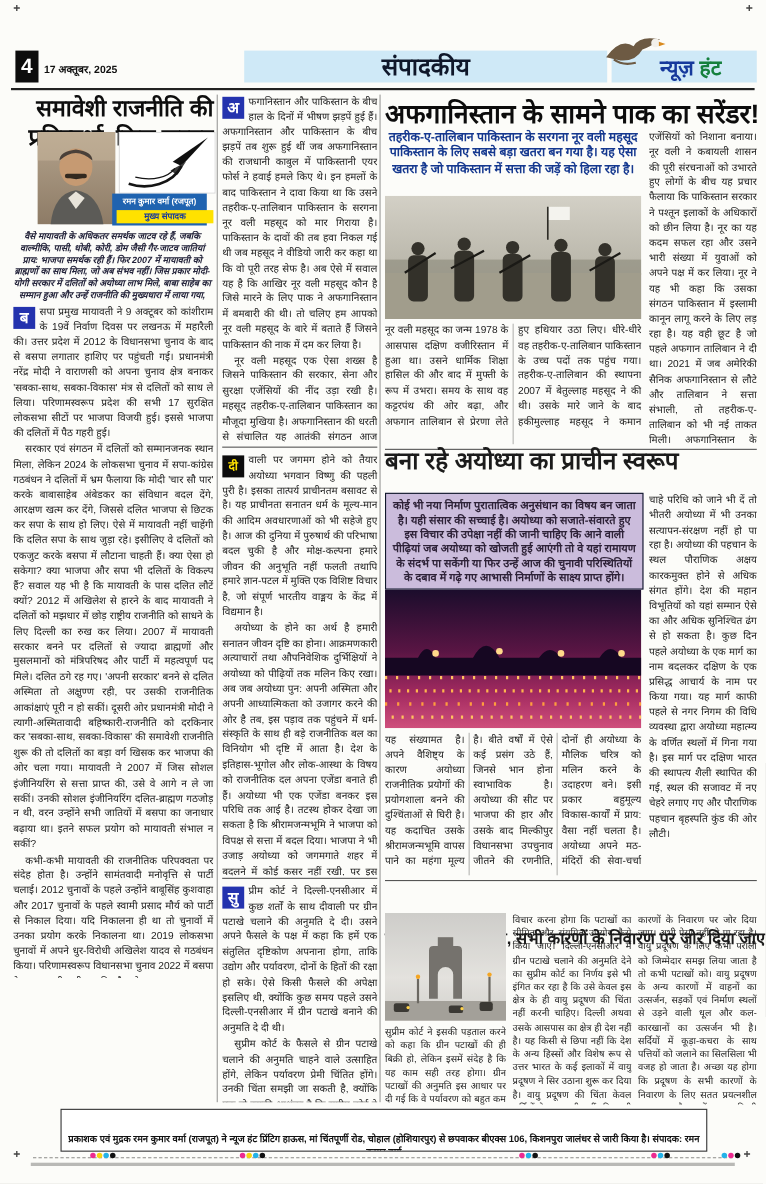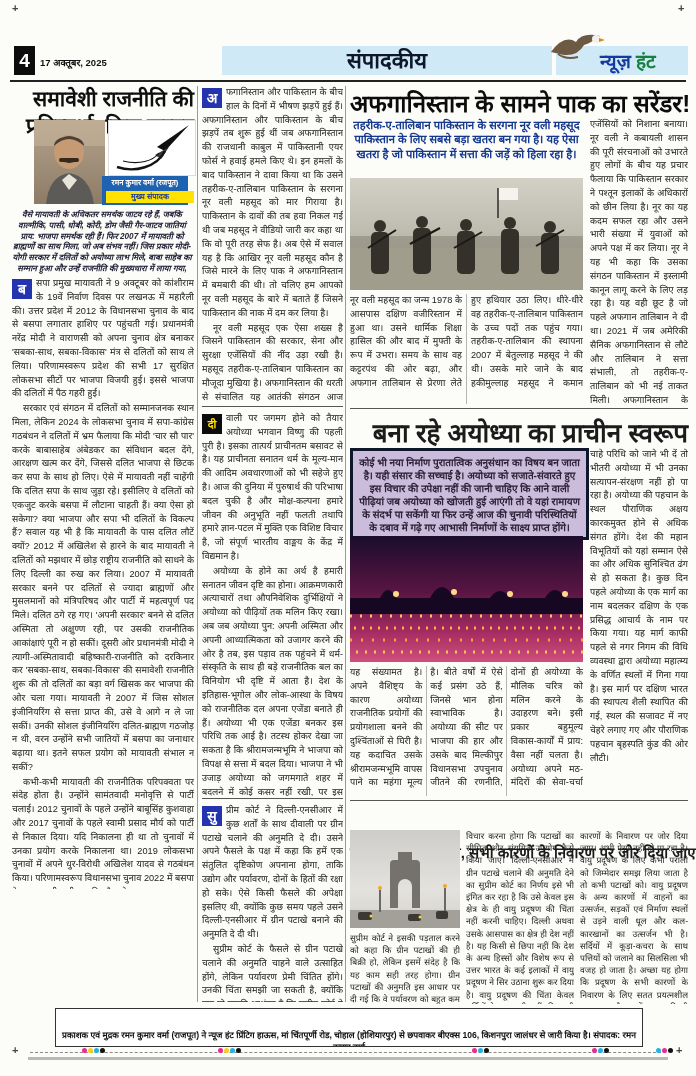--- a/index.html
+++ b/index.html
@@ -44,22 +44,22 @@
   
   .rreg{left:350px;top:86px;width:338px;height:920px;}
   .pak-h{left:0;top:0;width:338px;text-align:left;font-size:24px;font-weight:bold;color:#0c0c0c;white-space:nowrap;}
   .pak-sub{left:0;top:32px;width:233px;height:58px;font-size:11.2px;line-height:1.28;
            font-weight:bold;color:#15388f;text-align:center;overflow:hidden;}
   .pak-photo{left:0;top:92px;width:233px;height:112px;}
   .pak-cols{left:0;top:208px;width:233px;height:110px;column-count:2;column-gap:9px;
             column-rule:1px solid #b5b5b2;overflow:hidden;}
   .pak-right{left:240px;top:32px;width:98px;height:286px;overflow:hidden;}
   .div1{left:0;top:322px;width:338px;}
-  .ayo-h{left:0;top:328px;width:338px;text-align:right;font-size:26px;font-weight:bold;white-space:nowrap;}
-  .ayo-q{left:0;top:362px;width:221px;height:76px;background:#cbbcdc;border:3px solid #0f172a;
+  .ayo-h{left:0;top:316px;width:338px;text-align:left;font-size:22px;font-weight:bold;white-space:nowrap;}
+  .ayo-q{left:0;top:362px;width:221px;height:76px;background:#cbbcdc;border:1px solid #0f172a;
          padding:5px 6px;font-size:10px;line-height:1.3;font-weight:bold;color:#2e2238;
          text-align:center;overflow:hidden;}
   .ayo-photo{left:0;top:450px;width:233px;height:126px;}
   .ayo-cols{left:0;top:580px;width:233px;height:130px;column-count:3;column-gap:8px;
             column-rule:1px solid #b5b5b2;overflow:hidden;}
   .ayo-right{left:240px;top:362px;width:98px;height:348px;overflow:hidden;}
   .div2{left:0;top:714px;width:338px;}
   .vayu-h{left:0;top:720px;width:338px;text-align:left;font-size:15px;font-weight:bold;white-space:nowrap;margin-top:36px;}
   .vayu-photo{left:0;top:744px;width:110px;height:98px;}
   .vayu-lcol{left:0;top:846px;width:110px;height:72px;overflow:hidden;}

